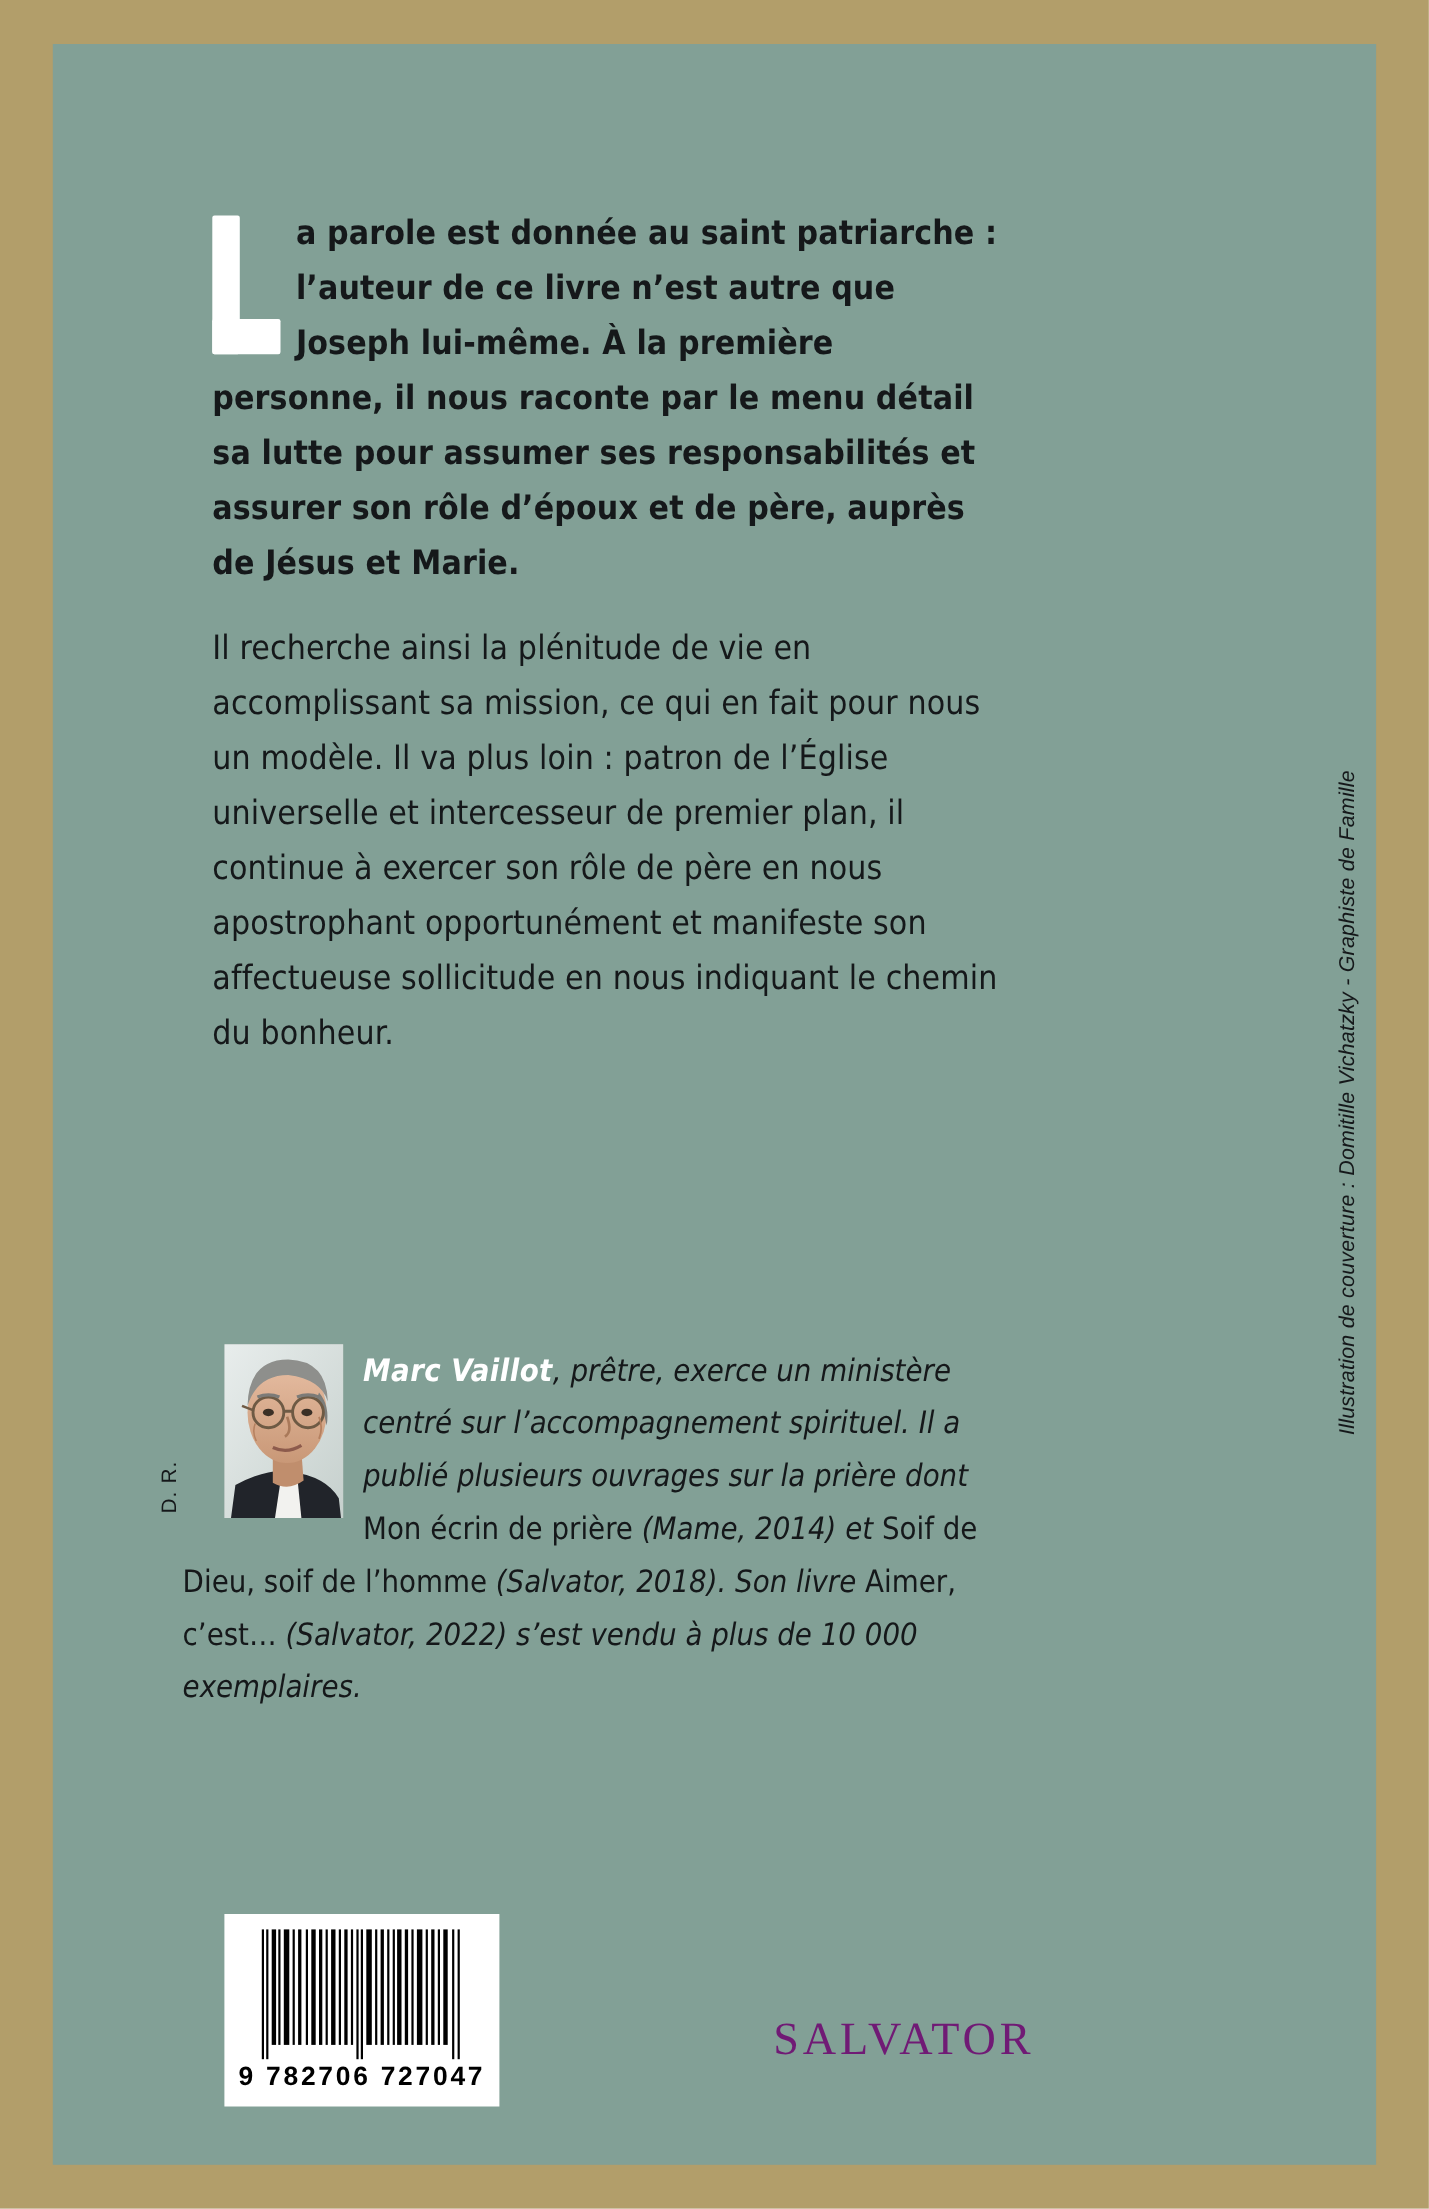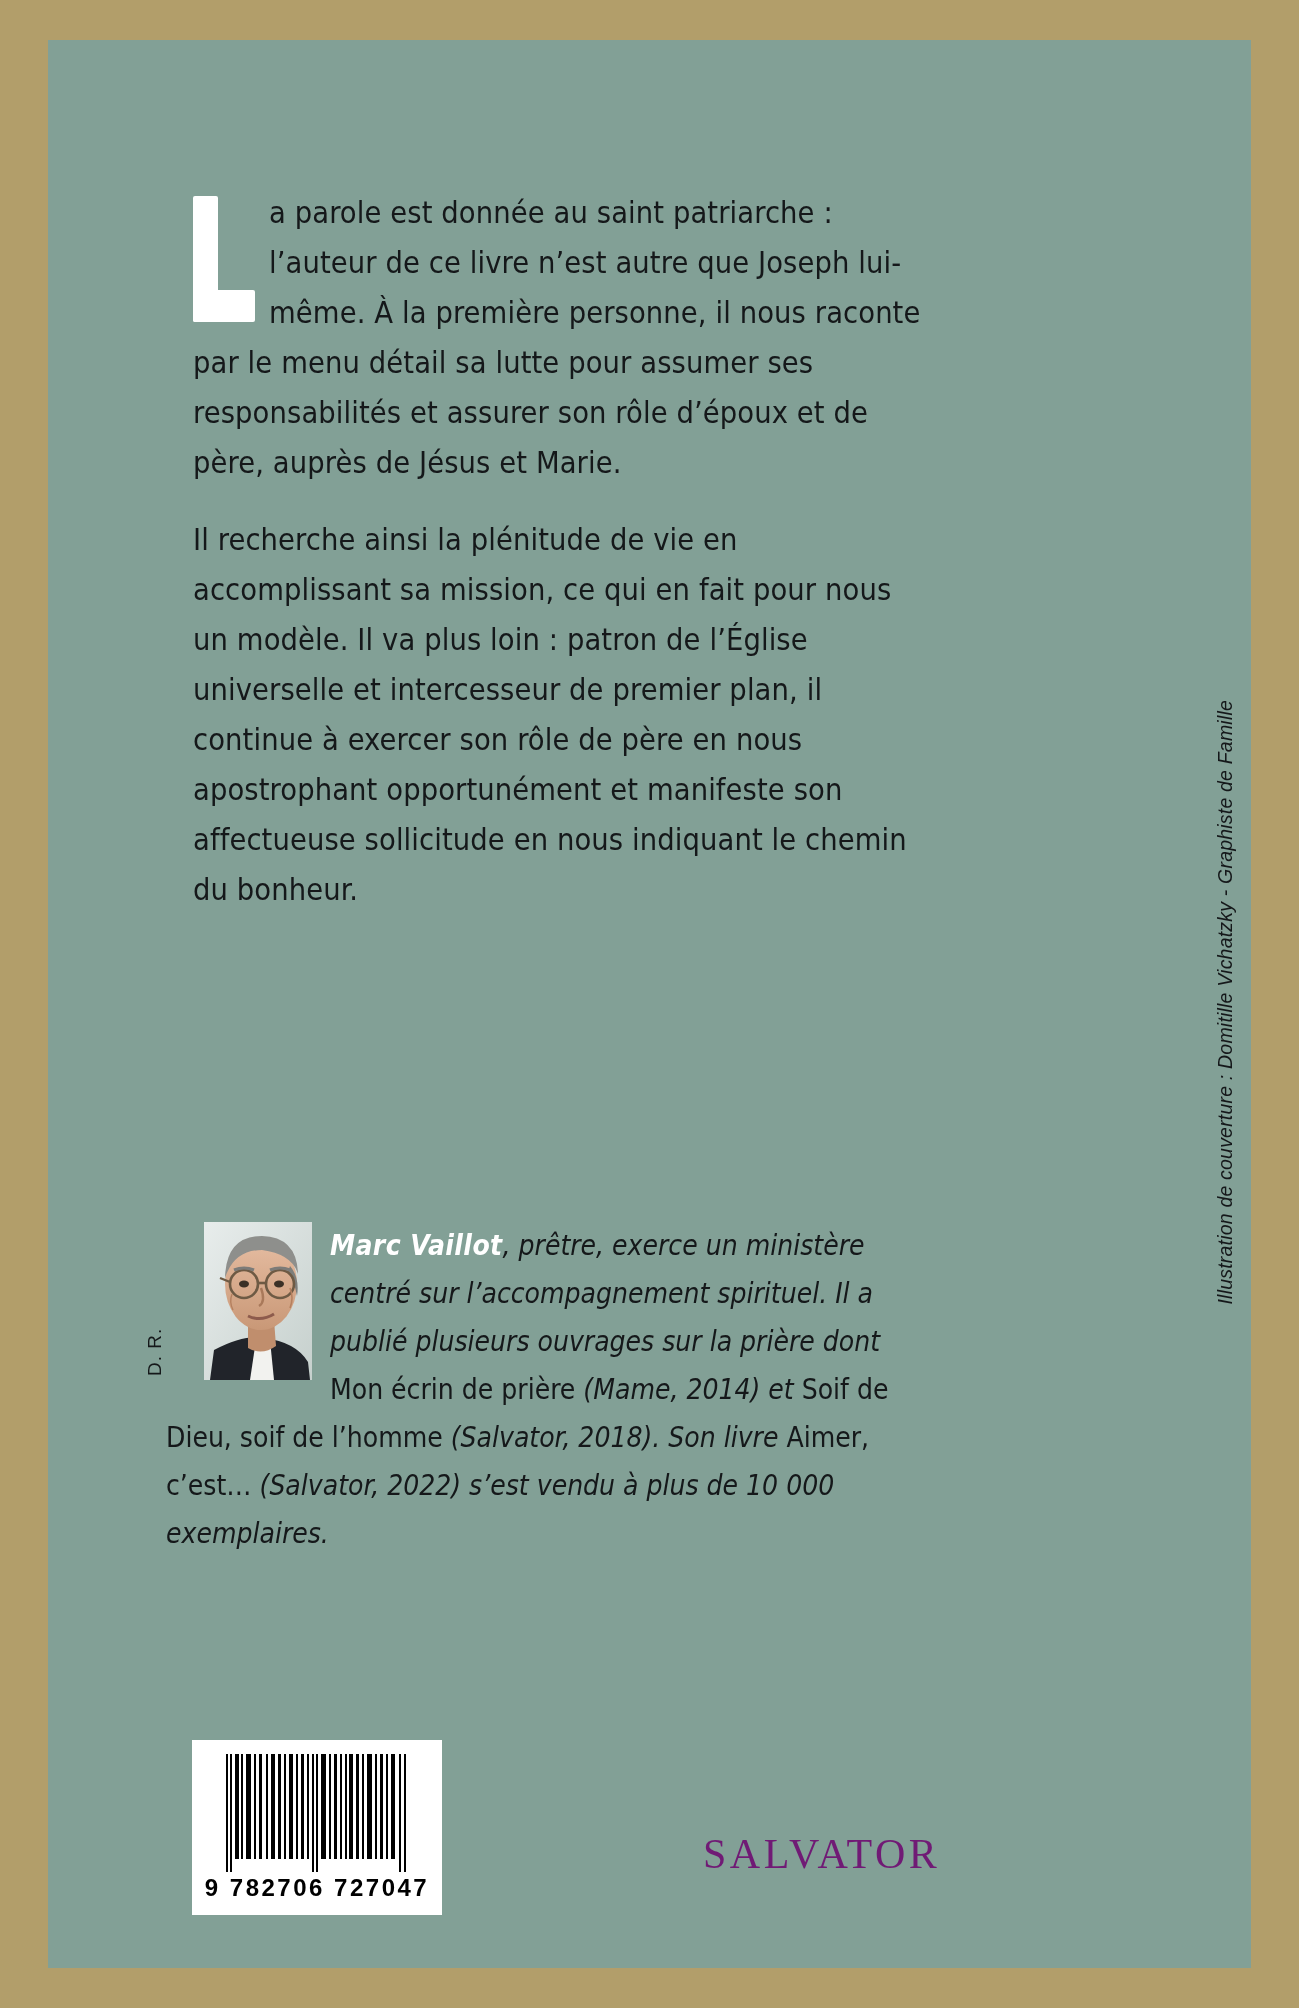--- a/index.html
+++ b/index.html
@@ -40,20 +40,21 @@
     line-height: 50px;
     color: #15181a;
     letter-spacing: 0.1px;
     margin: 0 0 27px 0;
     text-align: left;
     font-stretch: condensed;
   }
   .para.first {
     position: relative;
     min-height: 240px;
+    font-weight: bold;
   }
   .dropcap {
     float: left;
     width: 62px;
     height: 126px;
     margin: 8px 14px 0 0;
     position: relative;
   }
   .dropcap::before {
     content: "";
@@ -164,21 +165,21 @@
   }
   .isbn {
     font-size: 26px;
     line-height: 35px;
     letter-spacing: 0.4px;
   }
 
   
   .barcode-box {
     position: absolute;
-    left: 144px;
+    left: 156px;
     top: 1700px;
     width: 250px;
     height: 175px;
     background: #ffffff;
     box-sizing: border-box;
     padding: 14px 0 0 0;
   }
   .bars {
     position: relative;
     margin: 0 auto;

